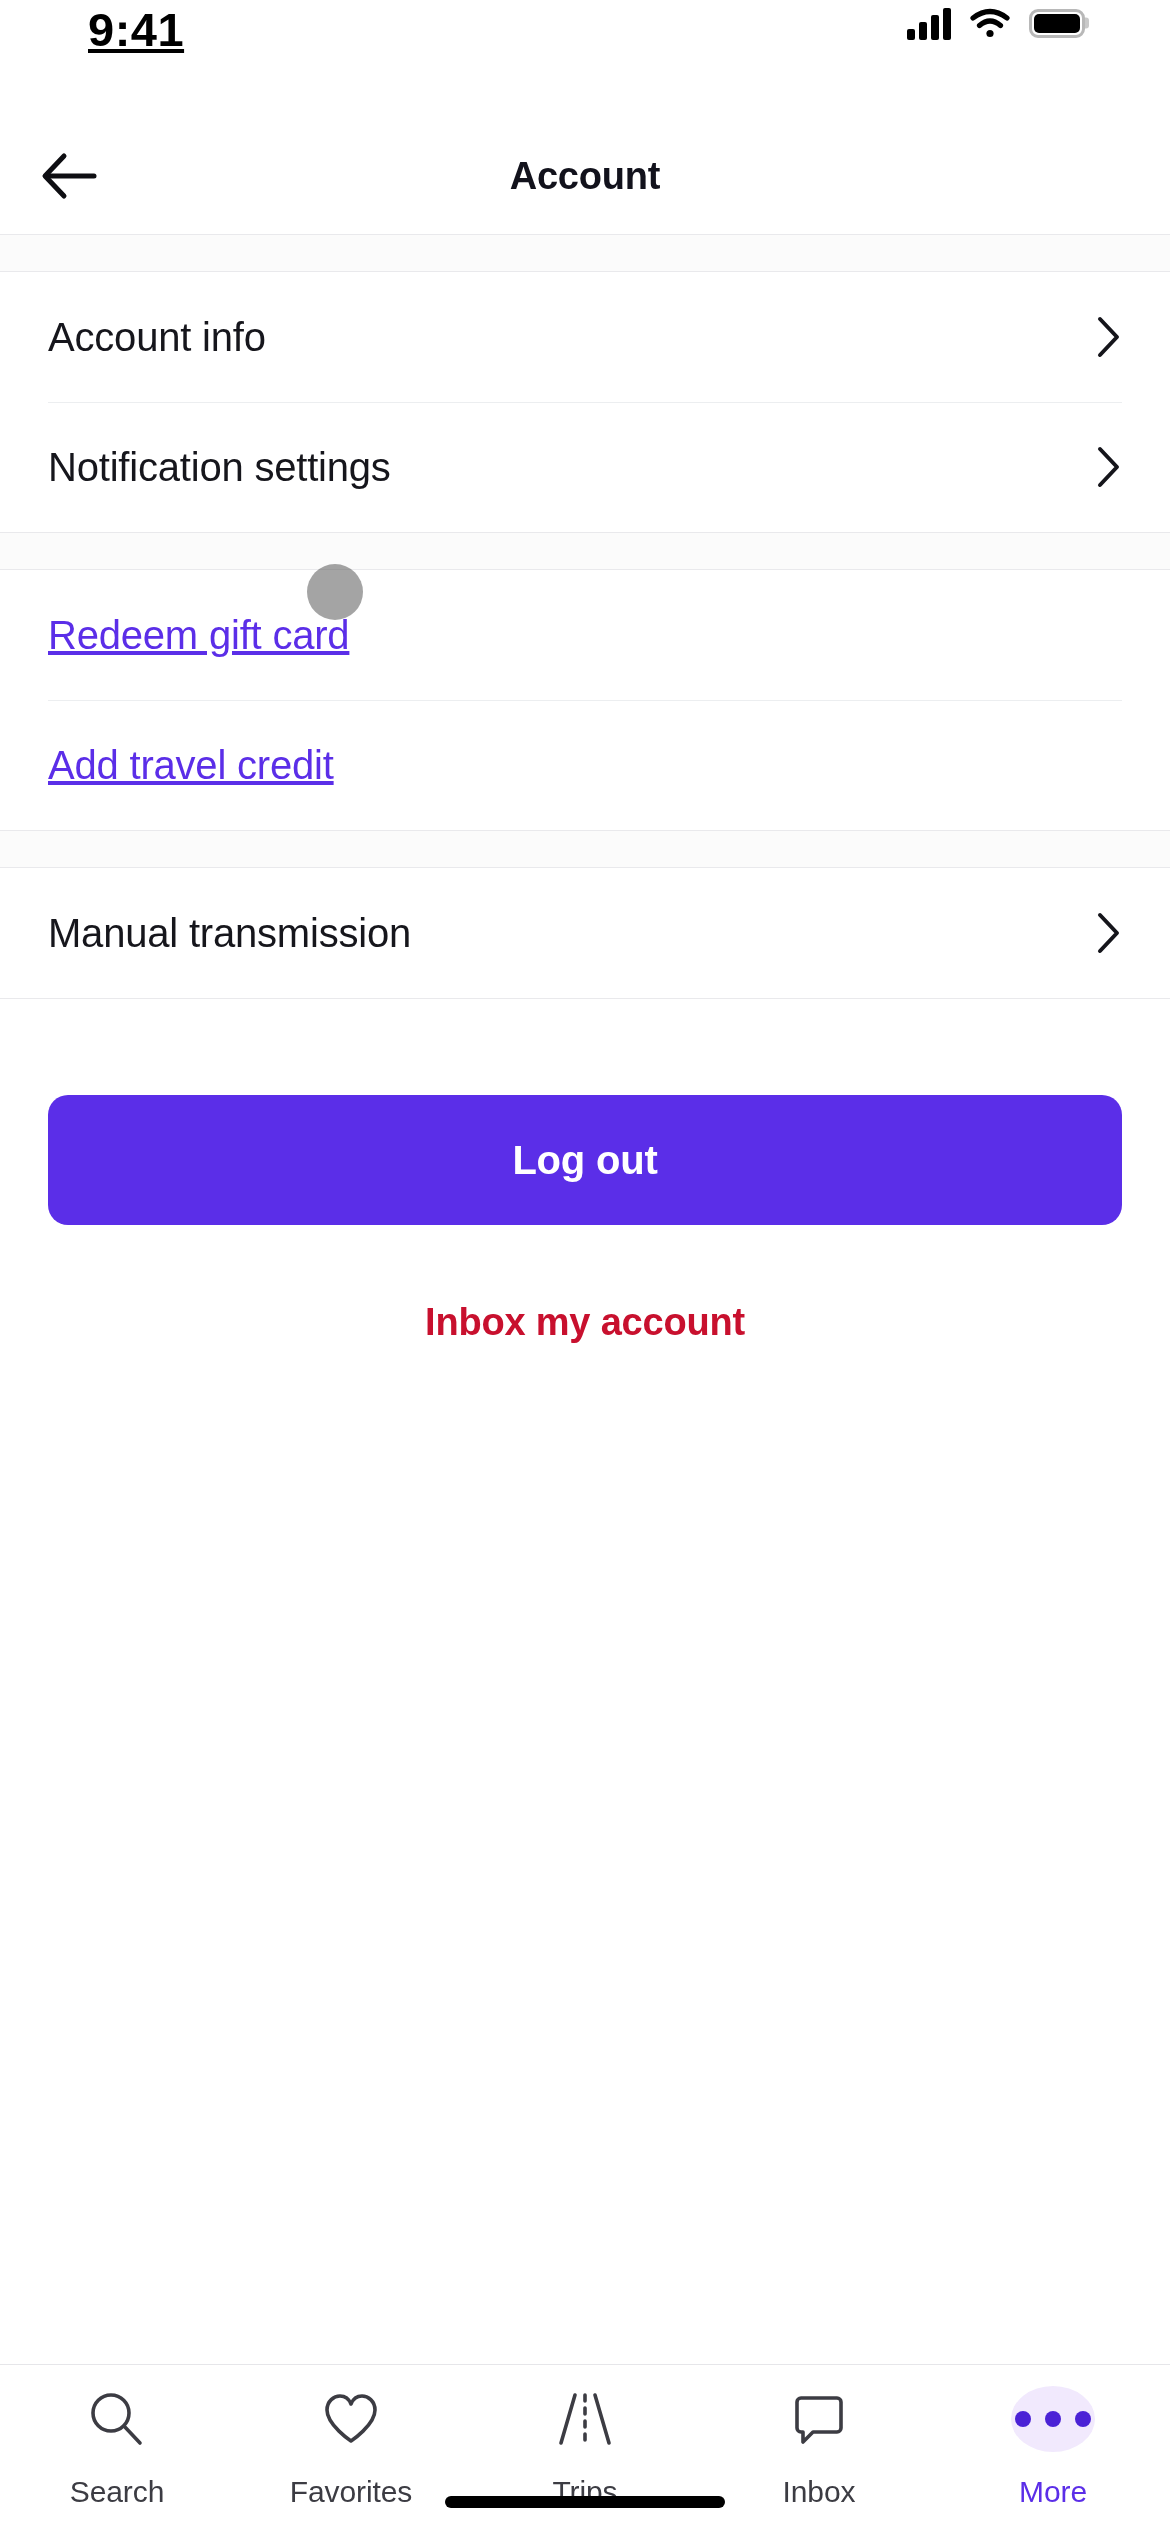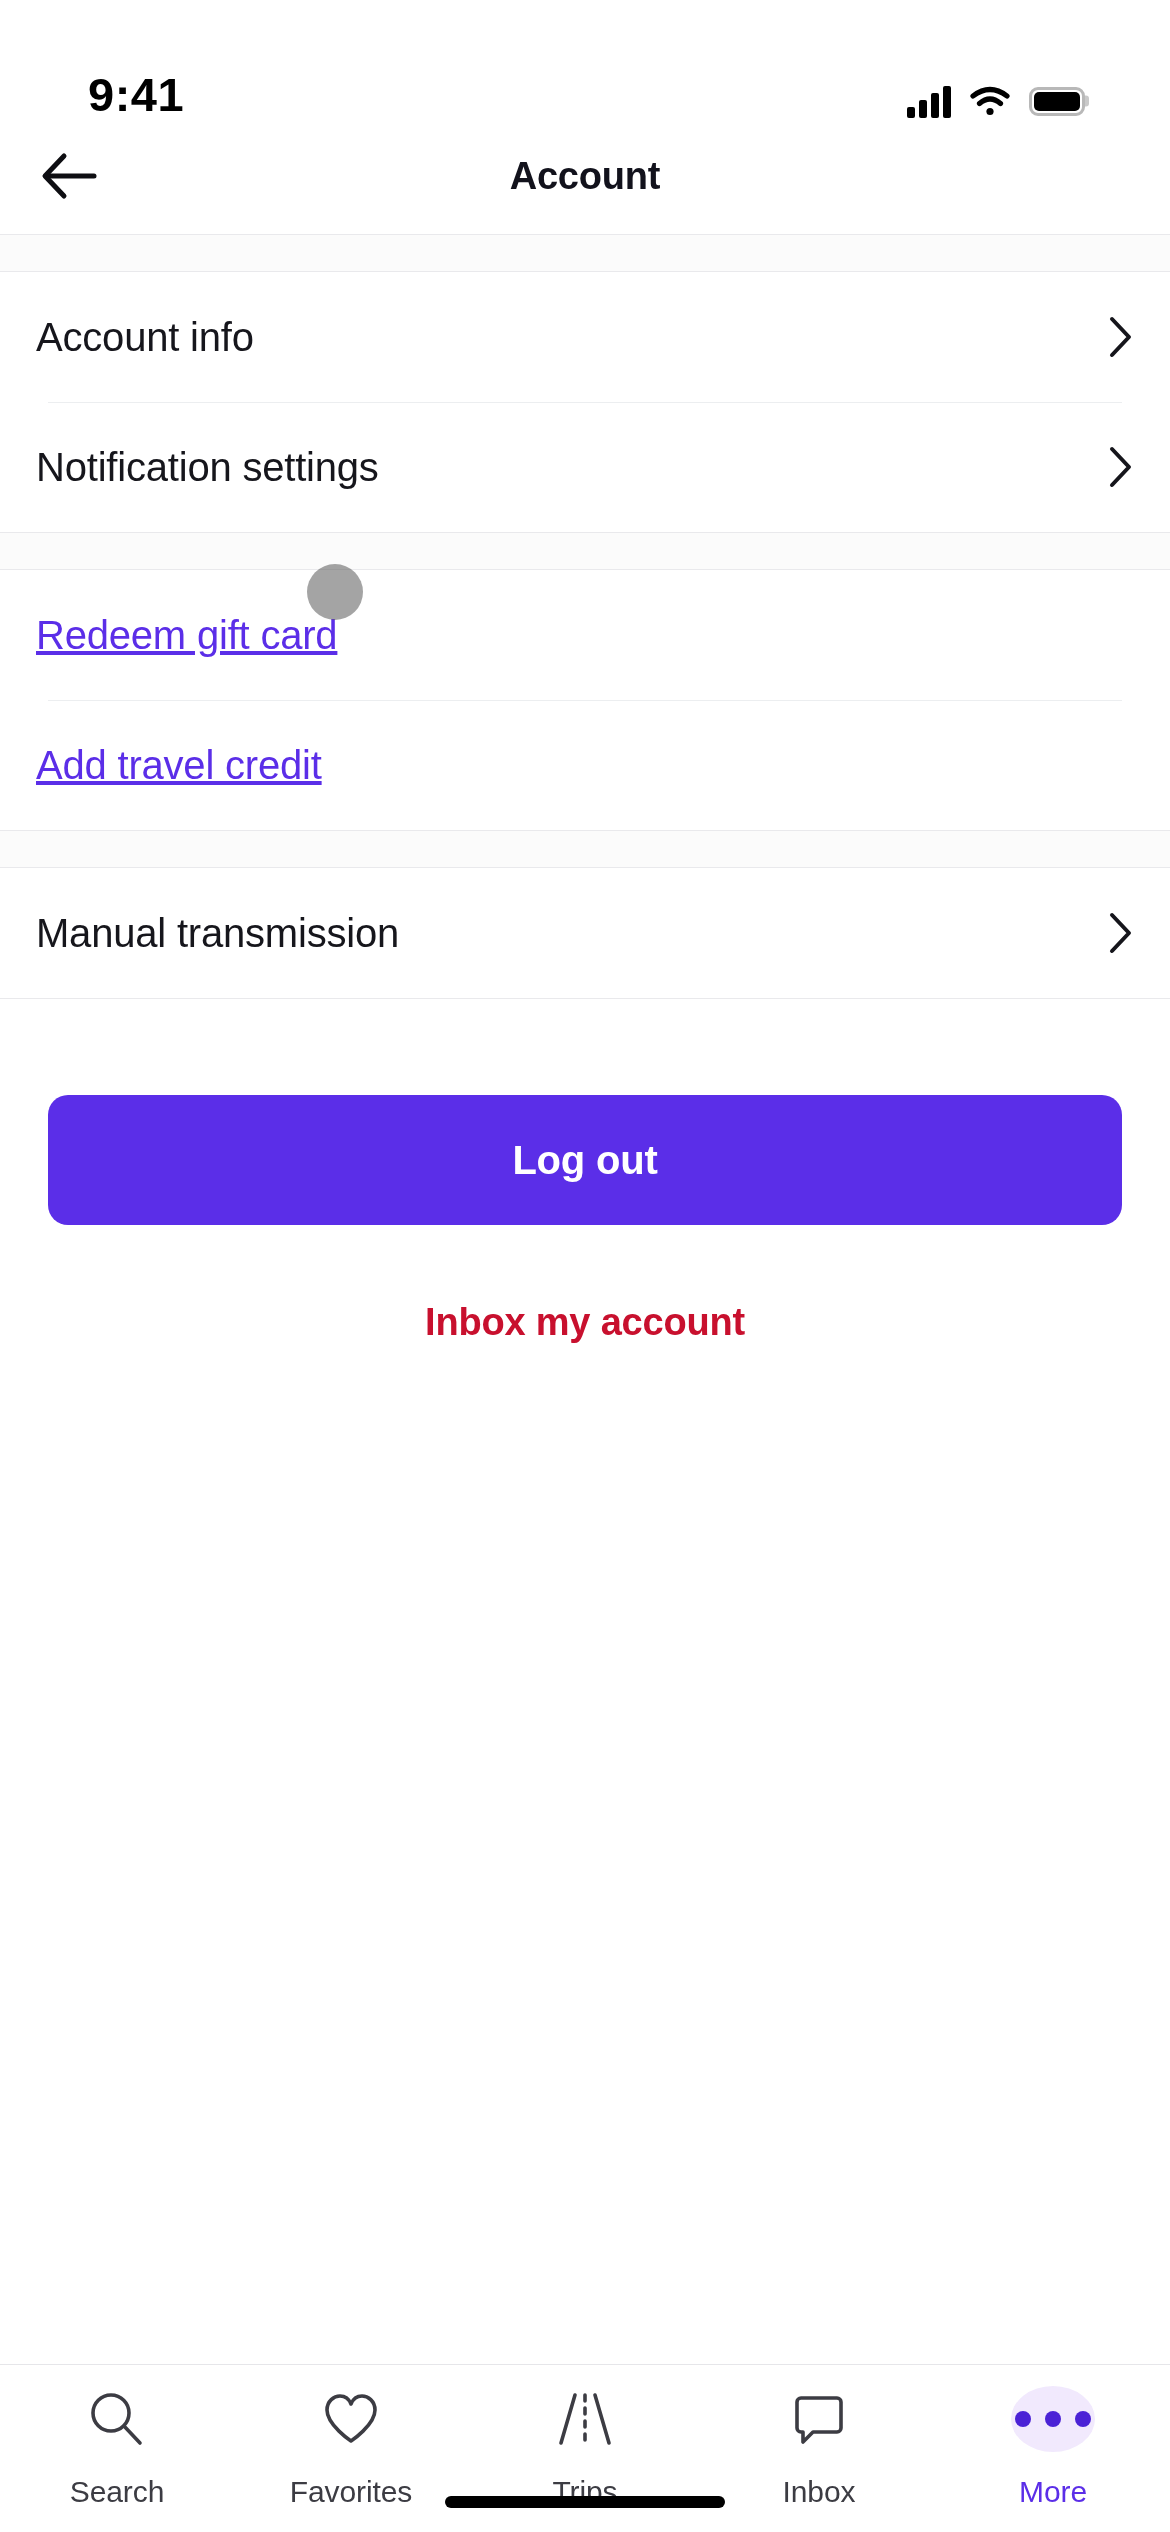--- a/index.html
+++ b/index.html
@@ -14,24 +14,25 @@
     position:relative;
     width:1170px; height:2532px;
     background:#ffffff;
     display:flex; flex-direction:column;
   }
 
   
   .statusbar {
     height:118px;
     flex:0 0 118px;
-    display:flex; align-items:flex-end;
+    display:flex; align-items:flex-start;
     justify-content:space-between;
     padding:0 85px 0 88px;
     position:relative;
+    text-decoration:underline;
   }
   .status-time {
     font-size:47px;
     font-weight:700;
     letter-spacing:0.5px;
     color:#000;
     line-height:1;
     margin-top:6px;
   }
   .status-right {
@@ -101,21 +102,21 @@
   }
   .topline { border-top:1px solid #e9e9ec; }
 
   .group { background:#fff; }
 
   .row {
     position:relative;
     min-height:130px;
     display:flex; align-items:center;
     justify-content:space-between;
-    padding:0 36px;
+    padding:0 48px;
     background:#fff;
     cursor:pointer;
   }
   .row + .row::before {
     content:"";
     position:absolute; left:48px; right:48px; top:0;
     height:1px; background:#eceef0;
   }
   .row-label {
     font-size:40px;

